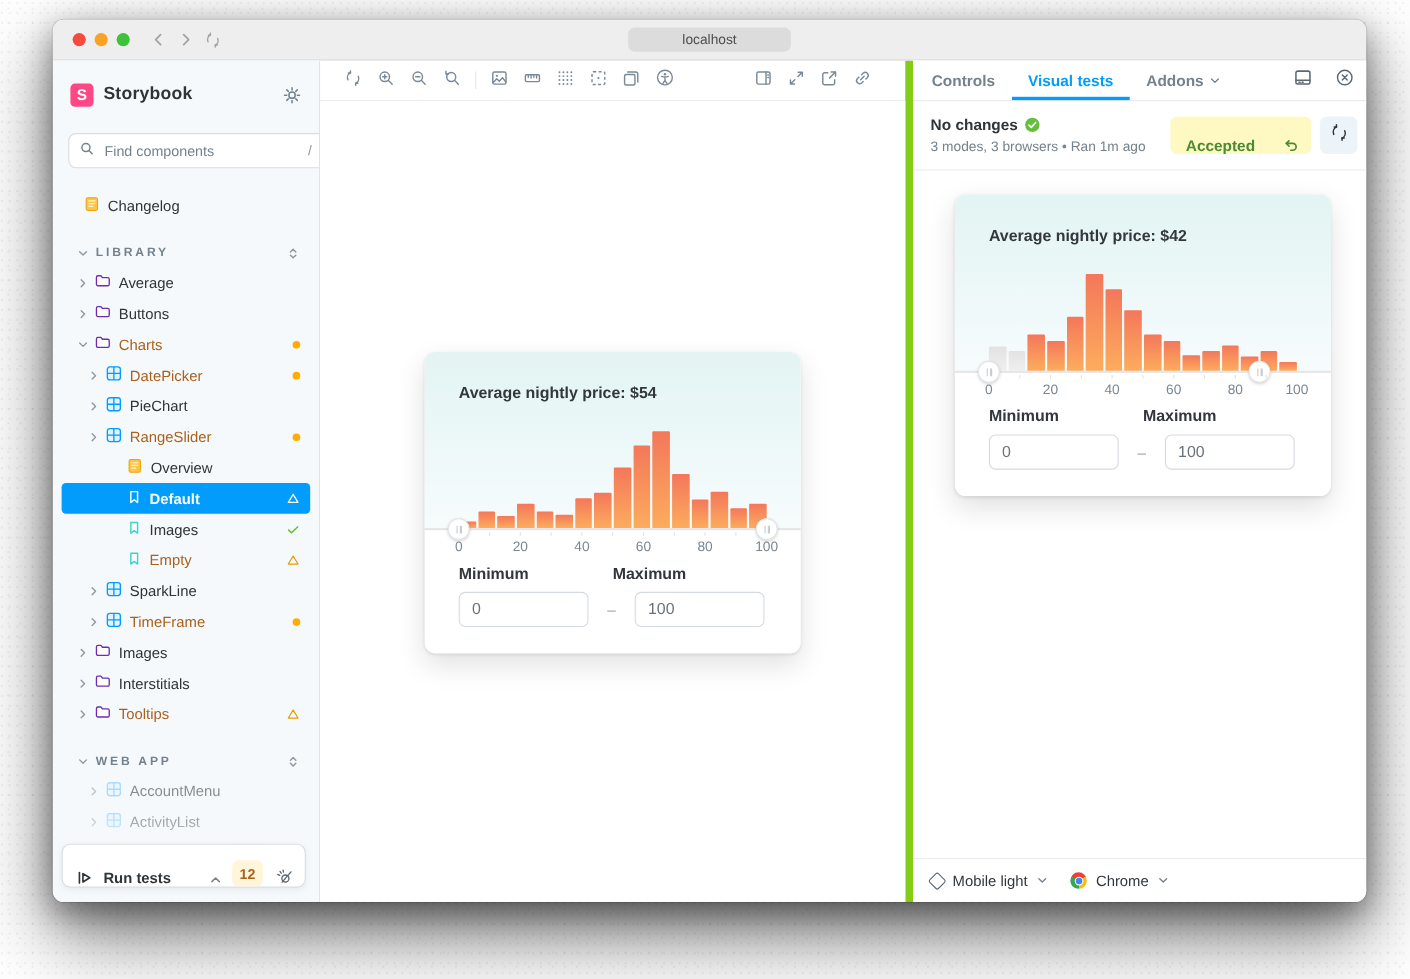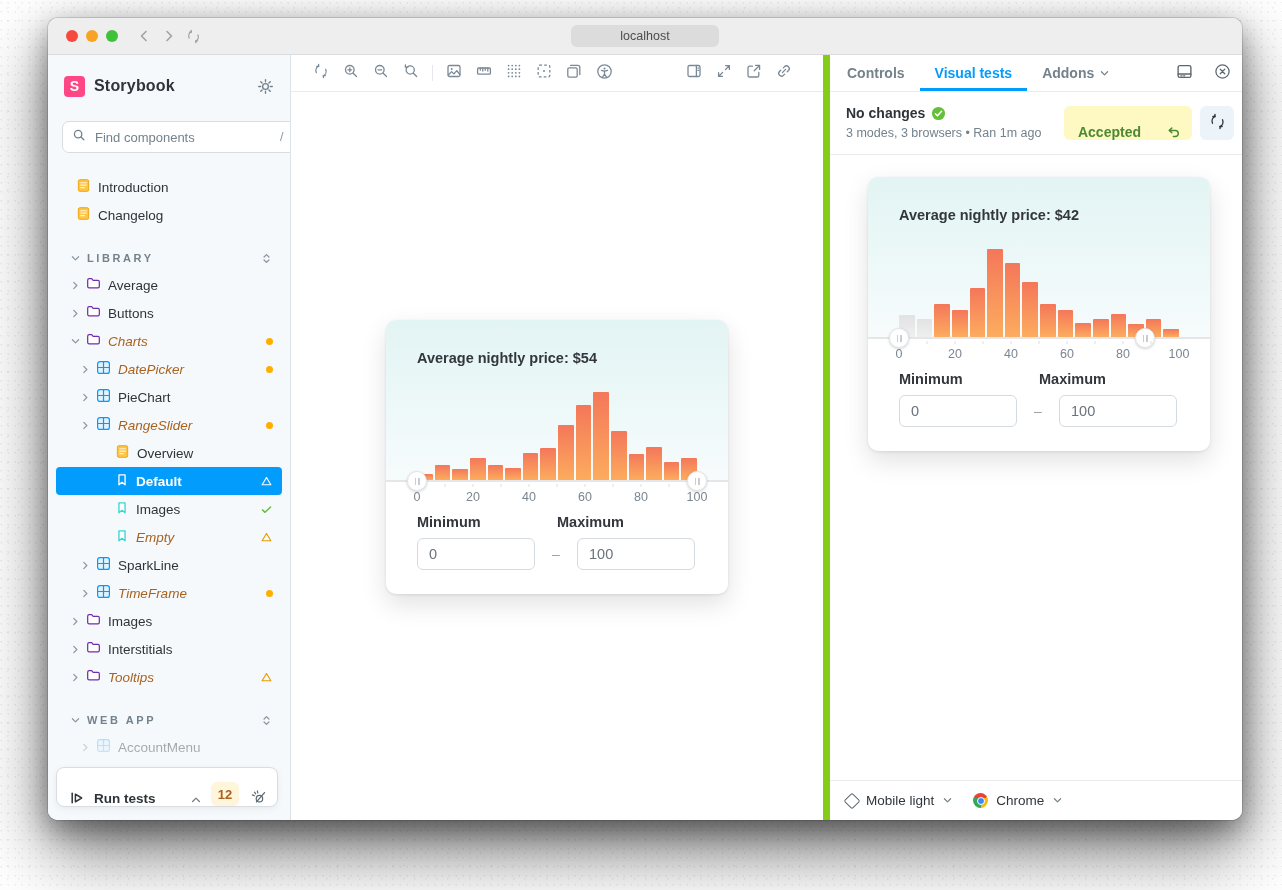--- a/index.html
+++ b/index.html
@@ -57,21 +57,21 @@
   .searchbox input{border:0;outline:0;flex:1;font-size:13px;color:#2E3438;background:transparent;min-width:0;font-family:Liberation Sans, sans-serif;}
   .searchbox input::placeholder{color:#73828C;}
   .slash{font-size:12.5px;color:#8b98a3;}
   .tree{margin-top:20px;}
   .srow{display:flex;align-items:center;height:28px;margin:0 8px;padding:0 9px 0 14px;border-radius:4px;
     font-size:13.5px;color:#2E3438;gap:5px;cursor:pointer;white-space:nowrap;}
   .srow .lbl{margin-left:2px;}
   .srow.indent-doc{padding-left:20px;}
   .srow.indent-comp{padding-left:24px;}
   .srow.indent-story{padding-left:59px;}
-  .srow.orange .lbl{color:#A9621E;font-style:italic;}
+  .srow.orange .lbl{color:#A9621E;}
   .srow.selected{background:#029CFD;color:#fff;}
   .srow.selected .lbl{color:#fff;font-weight:bold;}
   .srow.dim{opacity:.55;}
   .rowend{margin-left:auto;display:flex;align-items:center;}
   .dot{width:7px;height:7px;border-radius:50%;background:#FFAE00;}
   .shead{display:flex;align-items:center;height:26px;margin:16px 8px 0 8px;padding:0 9px 0 14px;
     font-size:11px;font-weight:bold;letter-spacing:2.6px;color:#73828C;gap:6px;cursor:pointer;}
   .chev{color:#8b98a3;display:flex;}
   .fade{position:absolute;left:0;right:0;bottom:0;height:86px;pointer-events:none;
     background:linear-gradient(to bottom, rgba(246,249,252,0), rgba(246,249,252,.95) 60%);}
@@ -217,27 +217,20 @@
           <input placeholder="Find components" style="">
           <span class="slash">/</span>
           <span><svg width="14" height="14" viewBox="0 0 16 16" fill="none" stroke="currentColor" stroke-width="1.5" stroke-linecap="round">
                 <path d="M2.5 4.5h11M4.8 8h6.4M7 11.5h2"></path>
               </svg></span>
         </div>
 
       </div>
 
       <div class="tree">
-        <div class="srow indent-doc">
-          <span><svg width="15" height="15" viewBox="0 0 16 16">
-                <rect x="2.5" y="1.8" width="11" height="12.4" rx="1.6" fill="#FFC445" stroke="#E9A60B"></rect>
-                <path d="M5 5h6M5 7.6h6M5 10.2h4" stroke="#FFF4D4" stroke-width="1.2" stroke-linecap="round"></path>
-              </svg></span>
-          <span class="lbl">Introduction</span>
-        </div>
         <div class="srow indent-doc">
           <span><svg width="15" height="15" viewBox="0 0 16 16">
                 <rect x="2.5" y="1.8" width="11" height="12.4" rx="1.6" fill="#FFC445" stroke="#E9A60B"></rect>
                 <path d="M5 5h6M5 7.6h6M5 10.2h4" stroke="#FFF4D4" stroke-width="1.2" stroke-linecap="round"></path>
               </svg></span>
           <span class="lbl">Changelog</span>
         </div>
 
         <div class="shead">
           <span class="chev">

